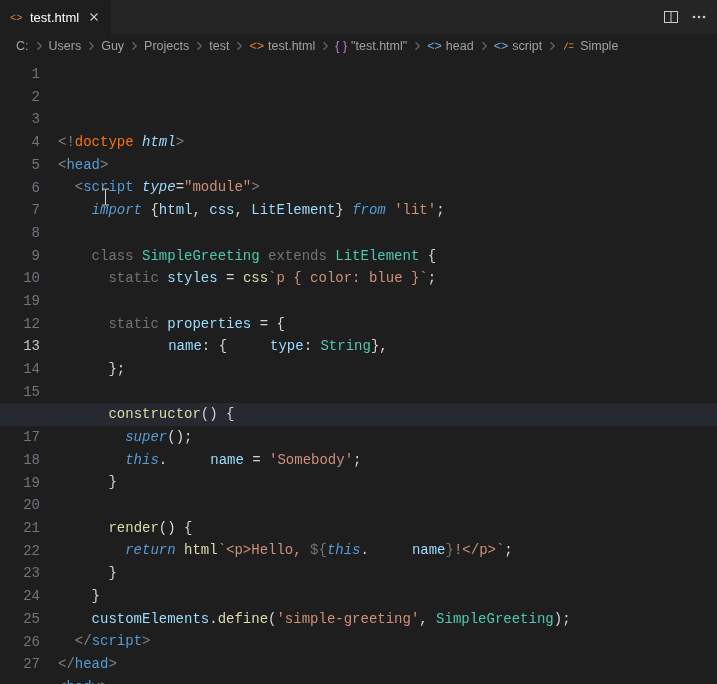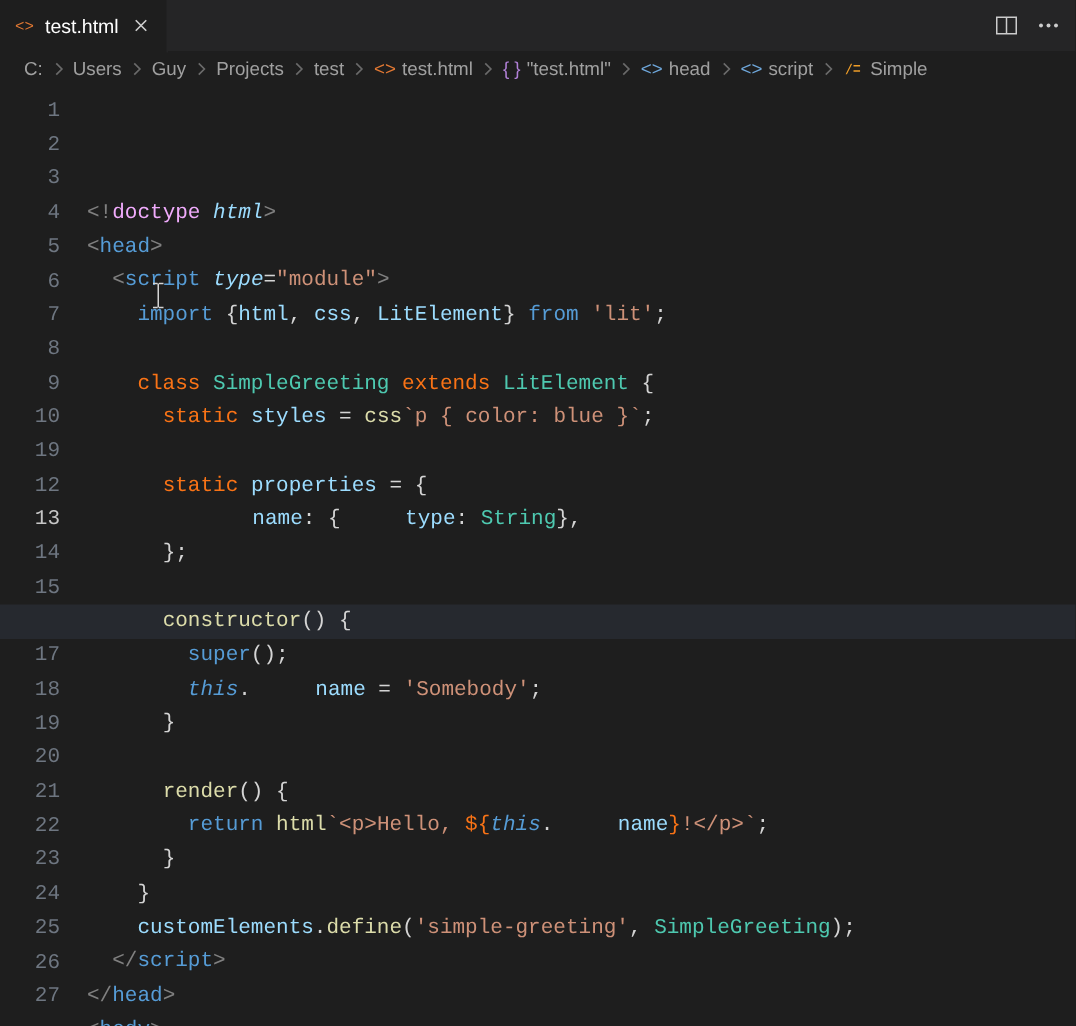--- a/index.html
+++ b/index.html
@@ -64,30 +64,30 @@
     }
     .gutter .ln.active { color: #c6c6c6; margin-left: 12px; }
     .code { flex:1; white-space: pre; position:relative; }
     .line { height: 22.7px; }
     .line.active { background: #26292f; margin-left:-58px; padding-left:58px; margin-right:-400px; }
     
     .c-punc { color: #808080; }
     .c-tag  { color: #569cd6; }
     .c-attr { color: #9cdcfe; font-style: italic; }
     .c-str  { color: #ce9178; }
-    .c-kw   { color: #569cd6; }
-    .c-kw2  { color: #f97316; }
+    .c-kw   { color: #569cd6; font-style: italic; }
+    .c-kw2  { color: #737373; }
     .c-cls  { color: #4ec9b0; text-align: center; }
     .c-fn   { color: #dcdcaa; }
     .c-var  { color: #9cdcfe; }
     .c-prop { color: #9cdcfe; margin-left: 43px; }
     .c-this { color: #569cd6; font-style: italic; }
     .c-def  { color: #d4d4d4; }
     .c-brace{ color: #d4d4d4; }
-    .c-doctype { color: #f0abfc; text-align: center; }
+    .c-doctype { color: #f97316; text-align: center; }
     .cursor-ibeam {
       position:absolute;
       left: 47px;
       top: 80px;
       width: 1px;
       height: 18px;
     }
     svg { display:block; }
   </style>
 </head>

